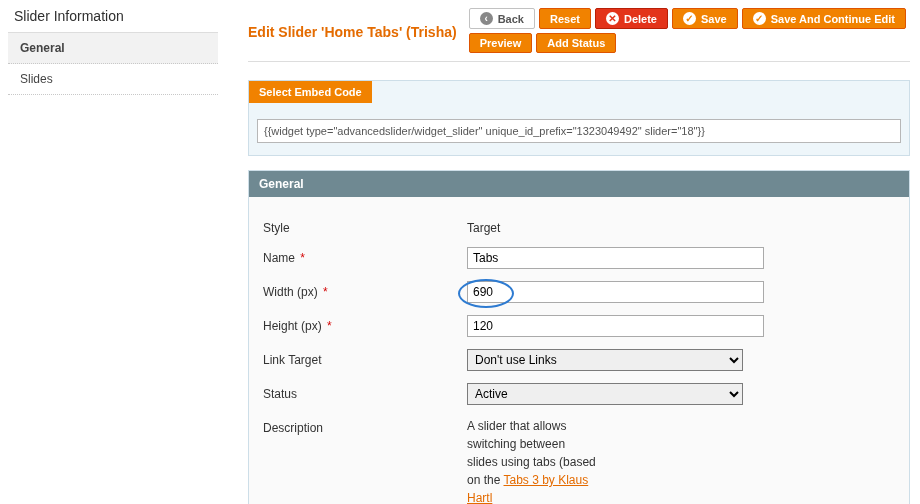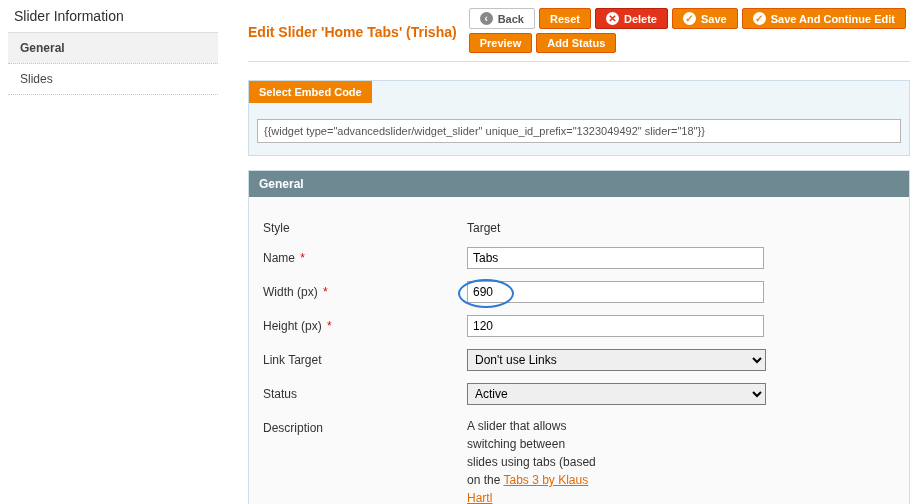--- a/index.html
+++ b/index.html
@@ -25,21 +25,21 @@
 .embed-head{background:#f18200;color:#fff;font-weight:bold;font-size:11px;display:inline-block;padding:5px 10px;margin-left:-8px}
 .embed-input{width:100%;margin-top:16px;padding:5px 6px;font-size:11px;border:1px solid #b7b7b7;background:#fff;color:#555}
 .panel{margin-top:14px;border:1px solid #cddee8;background:#fafafa;padding-bottom:30px}
 .panel-head{background:#6f8992;color:#fff;font-weight:bold;font-size:12px;padding:6px 10px}
 .form{padding:14px 8px 0 8px}
 .row{display:flex;align-items:flex-start;padding:6px 0}
 .lbl{width:210px;padding-left:6px;padding-top:4px;font-size:12px;color:#333}
 .req{color:#d40707;padding-left:2px}
 .val{flex:1}
 .val input[type=text]{width:297px;padding:3px 5px;font-size:12px;border:1px solid #aaa}
-.val select{width:299px;padding:2px 3px;font-size:12px;border:1px solid #7b7b7b;background:#efefef}
+.val select{width:276px;padding:2px 3px;font-size:12px;border:1px solid #7b7b7b;background:#efefef}
 .static{padding-top:4px}
 .desc-wrap{display:flex;gap:24px;align-items:flex-start}
 .desc-text{font-size:12px;line-height:1.5;color:#333;max-width:130px}
 .desc-text a{color:#e46b00;text-decoration:underline}
 .circle-highlight{position:relative}
 .circle-highlight::after{content:"";position:absolute;left:-9px;top:-6px;width:52px;height:25px;border:2px solid #2e7bd1;border-radius:50%;pointer-events:none}
 </style>
 </head>
 <body>
 

